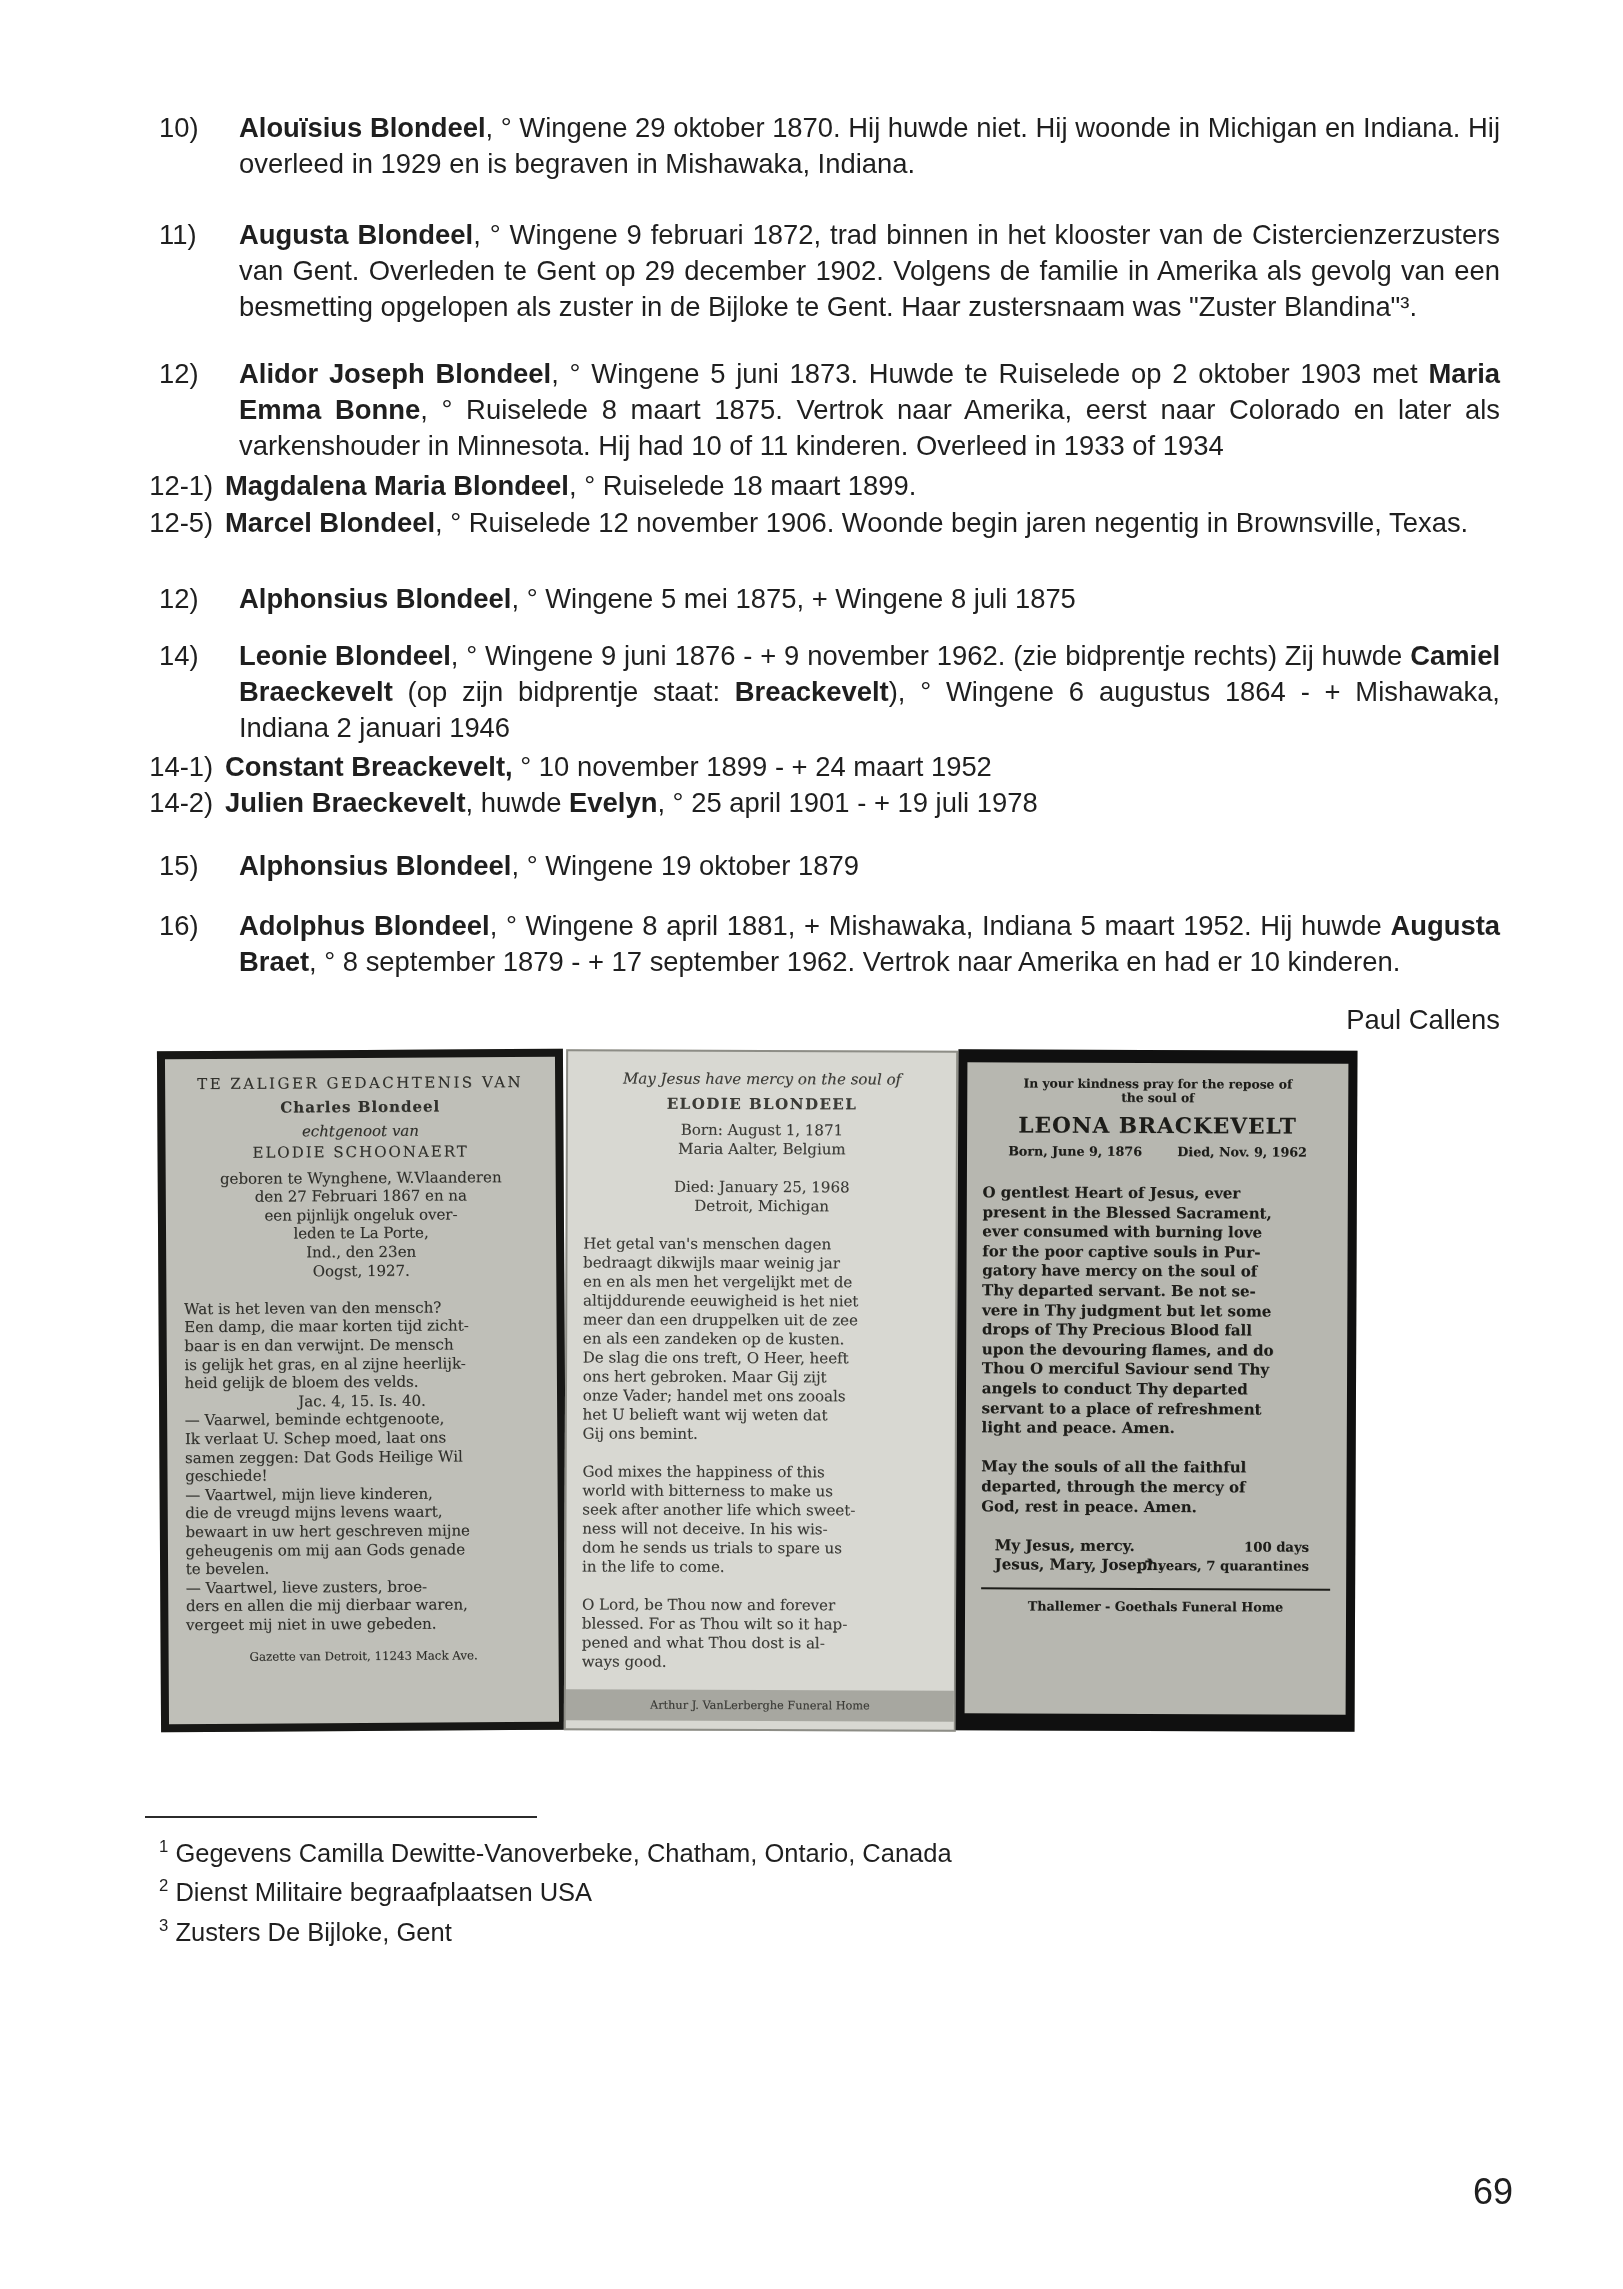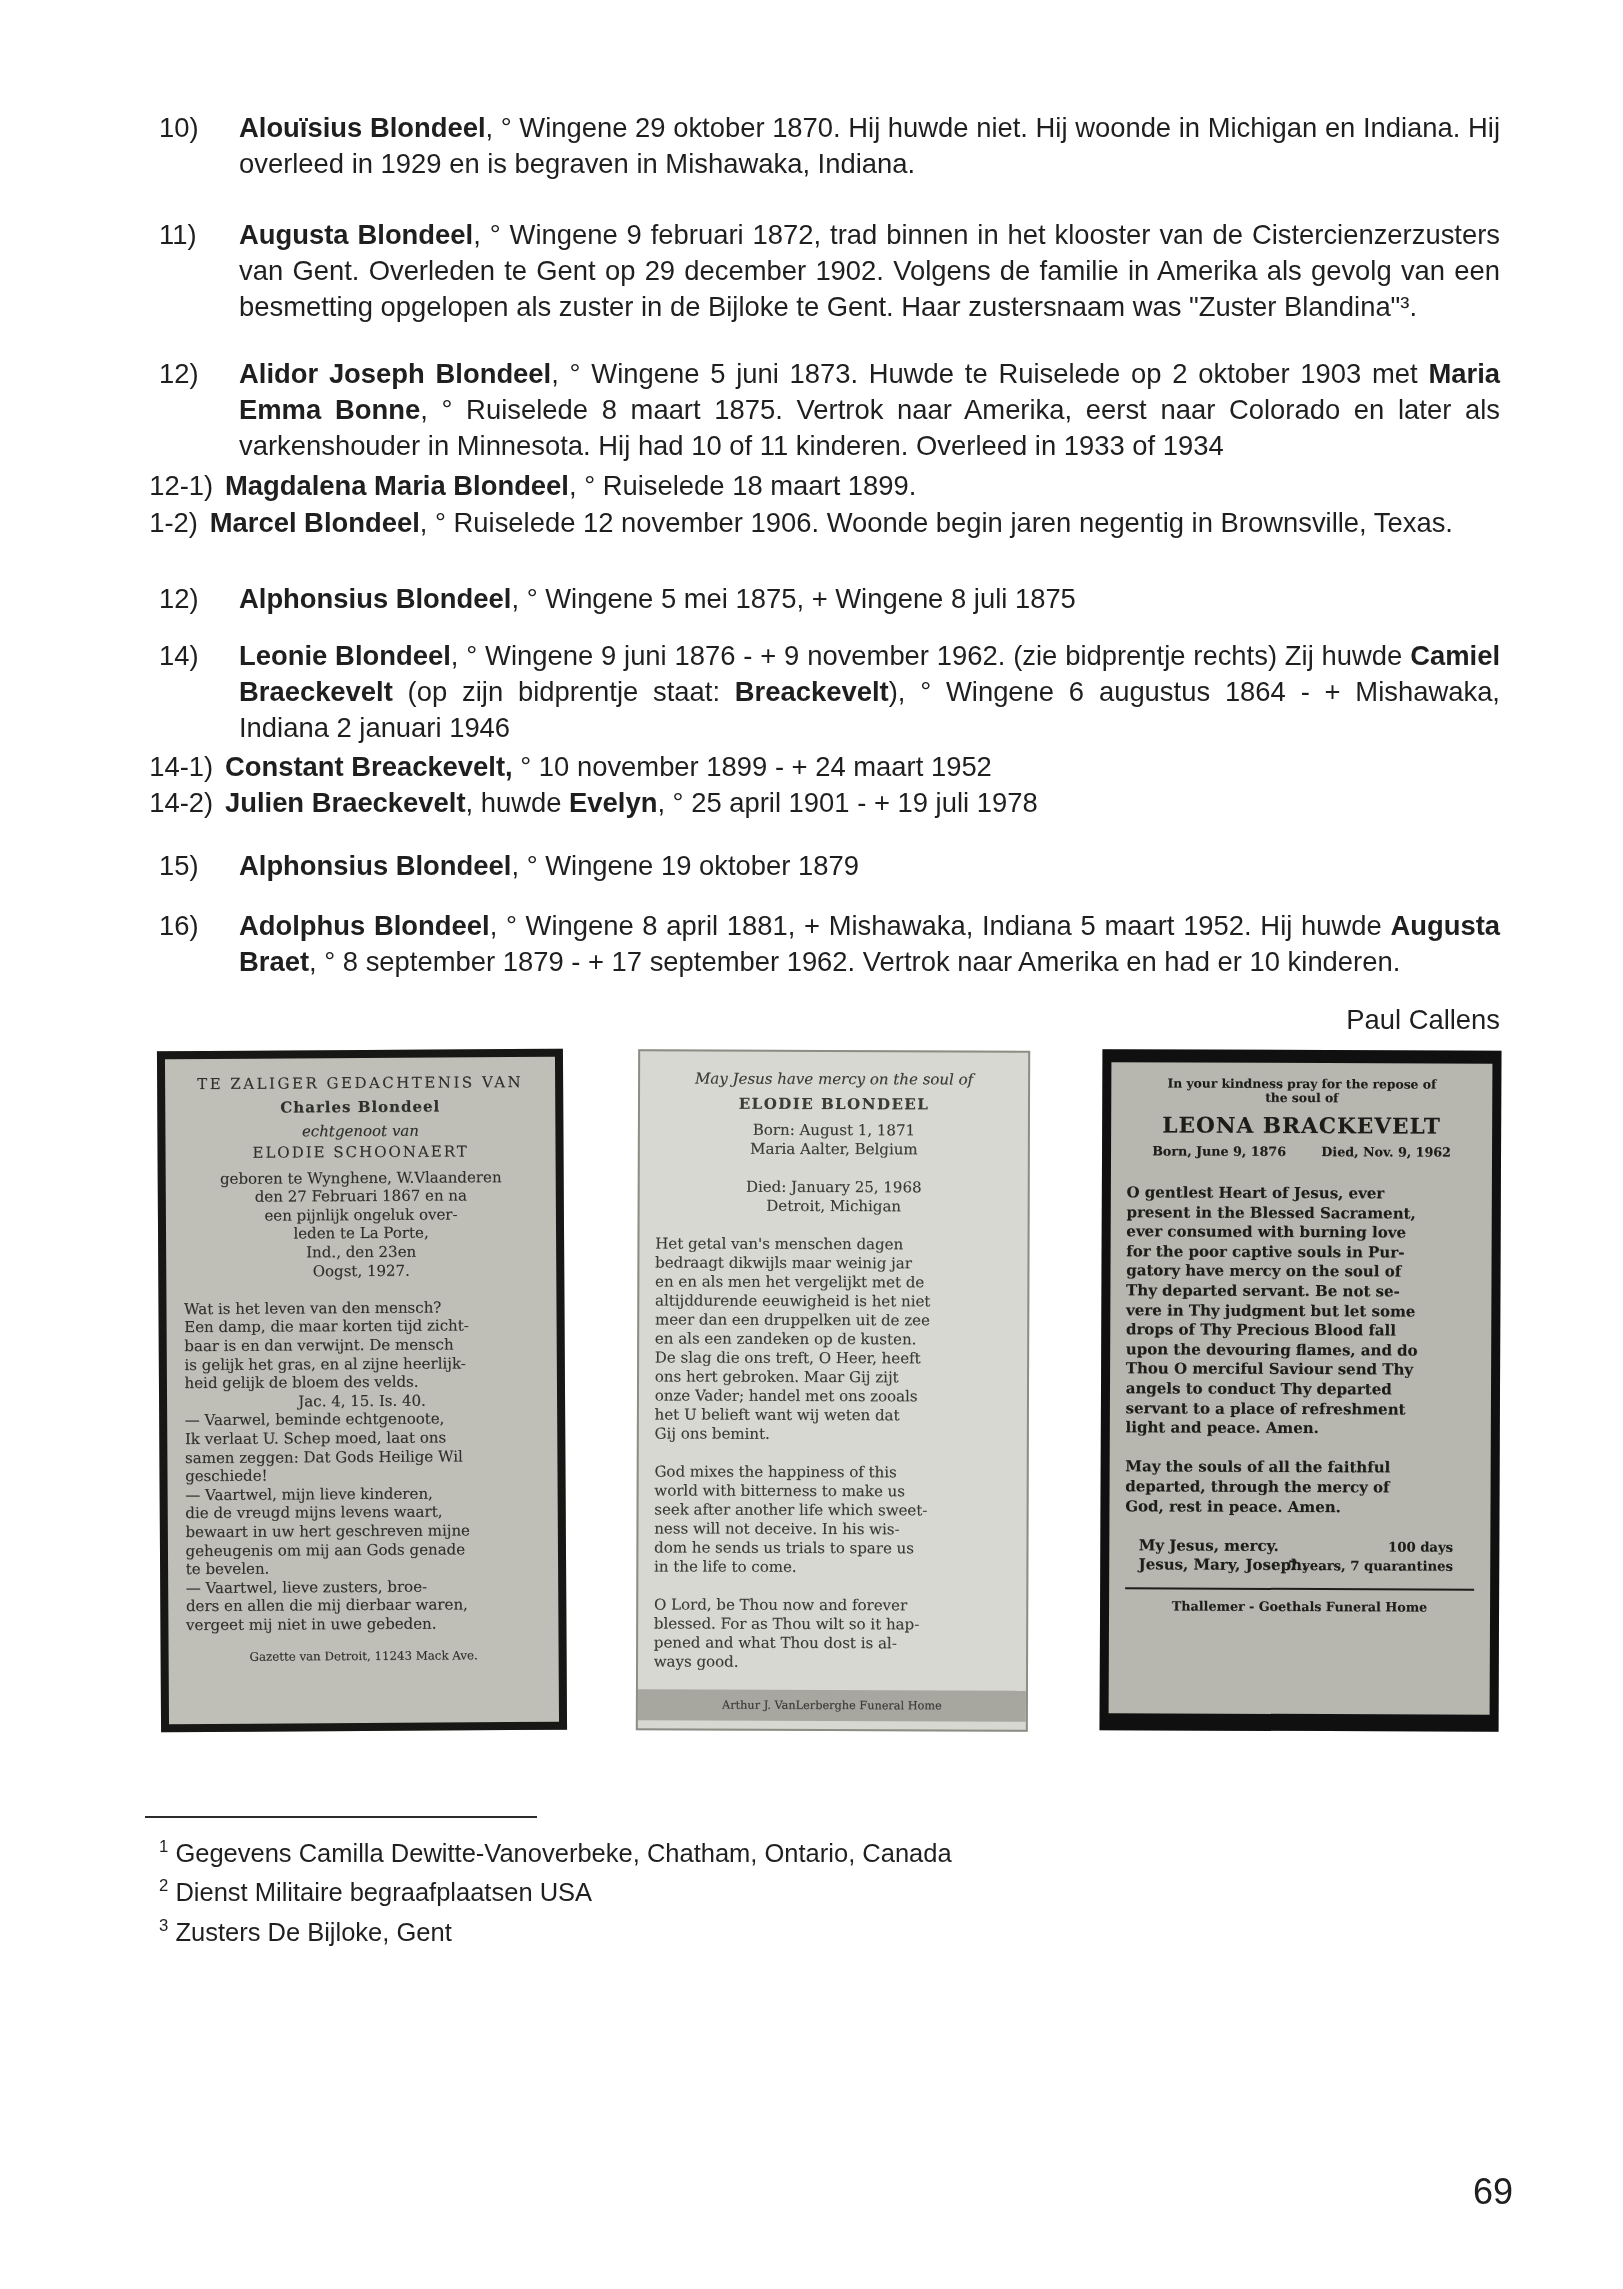--- a/index.html
+++ b/index.html
@@ -22,21 +22,21 @@
   p.entry.sub .num { display:inline; width:auto; margin-right:11.8px; }
   .b { font-weight:bold; }
 
   .m36{margin-bottom:35px}.m32{margin-bottom:31px}.m4{margin-bottom:3.9px}
   .m1{margin-bottom:1px}.m41{margin-bottom:40px}.m22{margin-bottom:21.6px}
   .m3{margin-bottom:2.9px}.m0{margin-bottom:0}.m27{margin-bottom:26.5px}.m25{margin-bottom:24.5px}
 
   .author { text-align:right; font-weight:normal; font-size:27.4px; line-height:36px; margin-top:21.6px; }
 
   
-  .cards { margin-top:11.8px; display:flex; justify-content:space-between; align-items:flex-start; }
+  .cards { margin-top:11.8px; display:flex; align-items:flex-start; }
   .card { height:681px; overflow:hidden; }
   .card .ln { font-family:"DejaVu Serif", serif; text-shadow:0.3px 0.3px 0.6px rgba(40,40,40,0.35); }
   .ln.c { text-align:center; }
 
   .card1 {
     width:406px; border:8.8px solid #171715; background:#bfbfb8;
     padding:15.7px 17.6px; transform:rotate(-0.35deg);
   }
   .card1 .ln { font-size:15px; line-height:18.6px; color:#30302b; }
   .k1-head { letter-spacing:2.5px; font-size:14.7px; margin-bottom:5.9px; }
@@ -83,21 +83,21 @@
 <div class="content">
 
   <p class="entry m36"><span class="num">10)</span><span><span class="b">Alouïsius Blondeel</span><span>, ° Wingene 29 oktober 1870. Hij huwde niet. Hij woonde in Michigan en Indiana. Hij overleed in 1929 en is begraven in Mishawaka, Indiana.</span></span></p>
 
   <p class="entry m32"><span class="num">11)</span><span><span class="b">Augusta Blondeel</span><span>, ° Wingene 9 februari 1872, trad binnen in het klooster van de Cistercienzerzusters van Gent. Overleden te Gent op 29 december 1902. Volgens de familie in Amerika als gevolg van een besmetting opgelopen als zuster in de Bijloke te Gent. Haar zustersnaam was "Zuster Blandina"³.</span></span></p>
 
   <p class="entry m4"><span class="num">12)</span><span><span class="b">Alidor Joseph Blondeel</span><span>, ° Wingene 5 juni 1873. Huwde te Ruiselede op 2 oktober 1903 met </span><span class="b">Maria Emma Bonne</span><span>, ° Ruiselede 8 maart 1875. Vertrok naar Amerika, eerst naar Colorado en later als varkenshouder in Minnesota. Hij had 10 of 11 kinderen. Overleed in 1933 of 1934</span></span></p>
 
   <p class="entry sub m1"><span class="num">12-1)</span><span><span class="b">Magdalena Maria Blondeel</span><span>, ° Ruiselede 18 maart 1899.</span></span></p>
 
-  <p class="entry sub m41"><span class="num">1-2)</span><span><span class="b">Marcel Blondeel</span><span>, ° Ruiselede 12 november 1906. Woonde begin jaren negentig in Brownsville, Texas.</span></span></p>
+  <p class="entry sub m41"><span class="num">12-5)</span><span><span class="b">Marcel Blondeel</span><span>, ° Ruiselede 12 november 1906. Woonde begin jaren negentig in Brownsville, Texas.</span></span></p>
 
   <p class="entry m22"><span class="num">12)</span><span><span class="b">Alphonsius Blondeel</span><span>, ° Wingene 5 mei 1875, + Wingene 8 juli 1875</span></span></p>
 
   <p class="entry m3"><span class="num">14)</span><span><span class="b">Leonie Blondeel</span><span>, ° Wingene 9 juni 1876 - + 9 november 1962. (zie bidprentje rechts) Zij huwde </span><span class="b">Camiel Braeckevelt</span><span> (op zijn bidprentje staat: </span><span class="b">Breackevelt</span><span>), ° Wingene 6 augustus 1864 - + Mishawaka, Indiana 2 januari 1946</span></span></p>
 
   <p class="entry sub m0"><span class="num">14-1)</span><span><span class="b">Constant Breackevelt,</span><span> ° 10 november 1899 - + 24 maart 1952</span></span></p>
 
   <p class="entry sub m27"><span class="num">14-2)</span><span><span class="b">Julien Braeckevelt</span><span>, huwde </span><span class="b">Evelyn</span><span>, ° 25 april 1901 - + 19 juli 1978</span></span></p>
 
   <p class="entry m25"><span class="num">15)</span><span><span class="b">Alphonsius Blondeel</span><span>, ° Wingene 19 oktober 1879</span></span></p>

